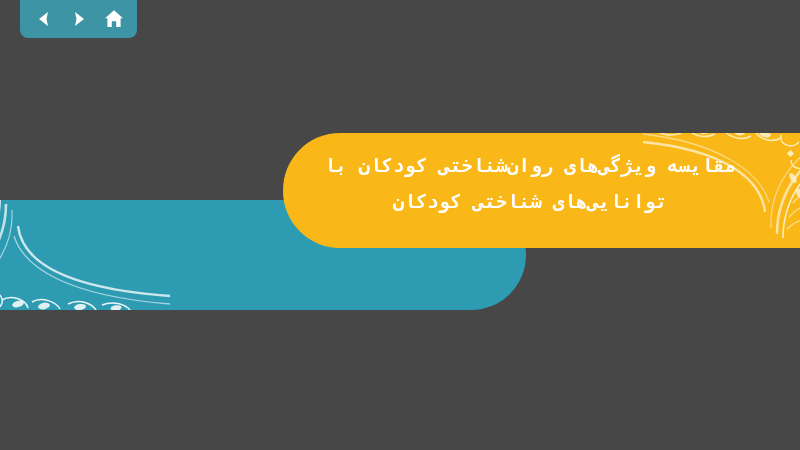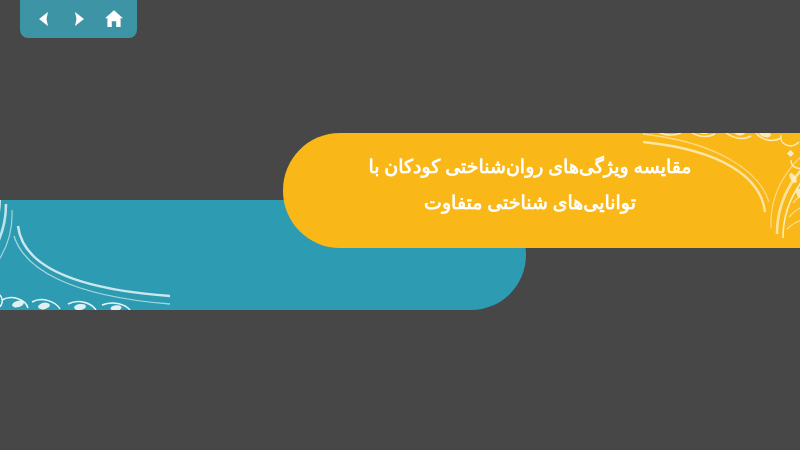--- a/index.html
+++ b/index.html
@@ -89,21 +89,21 @@
 
   
   #title-block {
     position: absolute;
     left: 300px;
     top: 149px;
     width: 460px;
     direction: rtl;
     text-align: center;
     color: #ffffff;
-    font-family: Liberation Serif, serif;
+    font-family: Liberation Mono, monospace;
     font-size: 19px;
     font-weight: bold;
     line-height: 36px;
     letter-spacing: 0px;
     z-index: 5;
   }
   .title-line { display: block; white-space: nowrap; }
 </style>
 </head>
 <body>
@@ -219,16 +219,16 @@
       <g fill="none" stroke="#fdf0c8" stroke-width="1.2" opacity="0.7">
         <path d="M150 70 C160 58 170 56 178 60"></path>
         <path d="M146 84 C156 72 168 70 176 74"></path>
         <path d="M144 96 C154 86 166 84 174 88"></path>
       </g>
     </svg>
   </div>
 
   <div id="title-block">
     <span class="title-line">مقایسه ویژگی‌های روان‌شناختی کودکان با</span>
-    <span class="title-line">توانایی‌های شناختی متفاوت</span>
+    <span class="title-line">توانایی‌های شناختی کودکان</span>
   </div>
 
 </div>
 
 </body></html>

